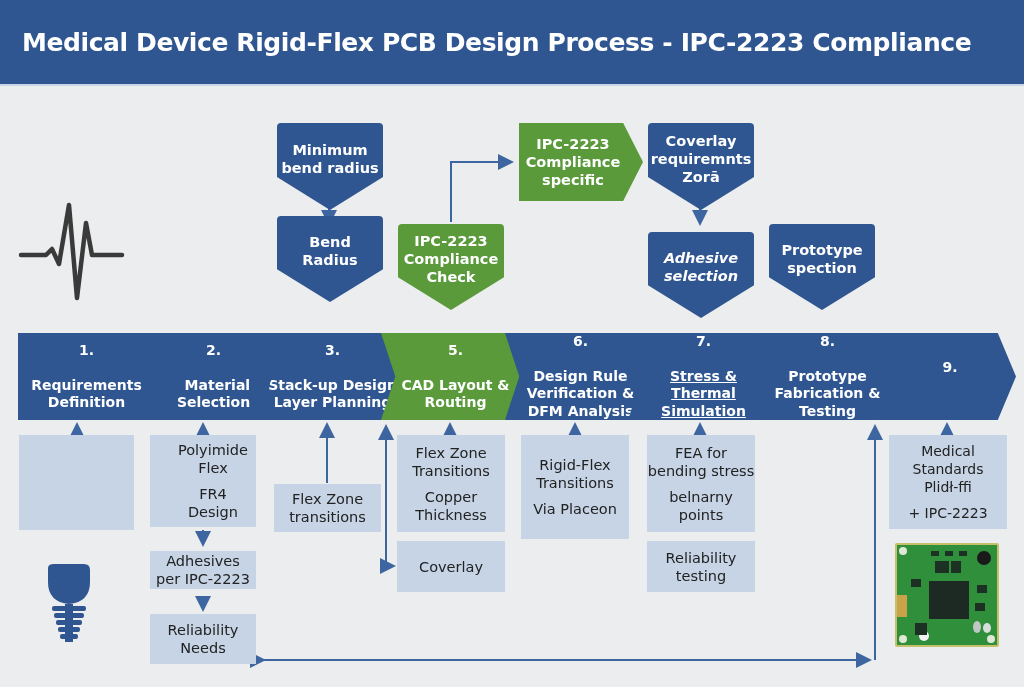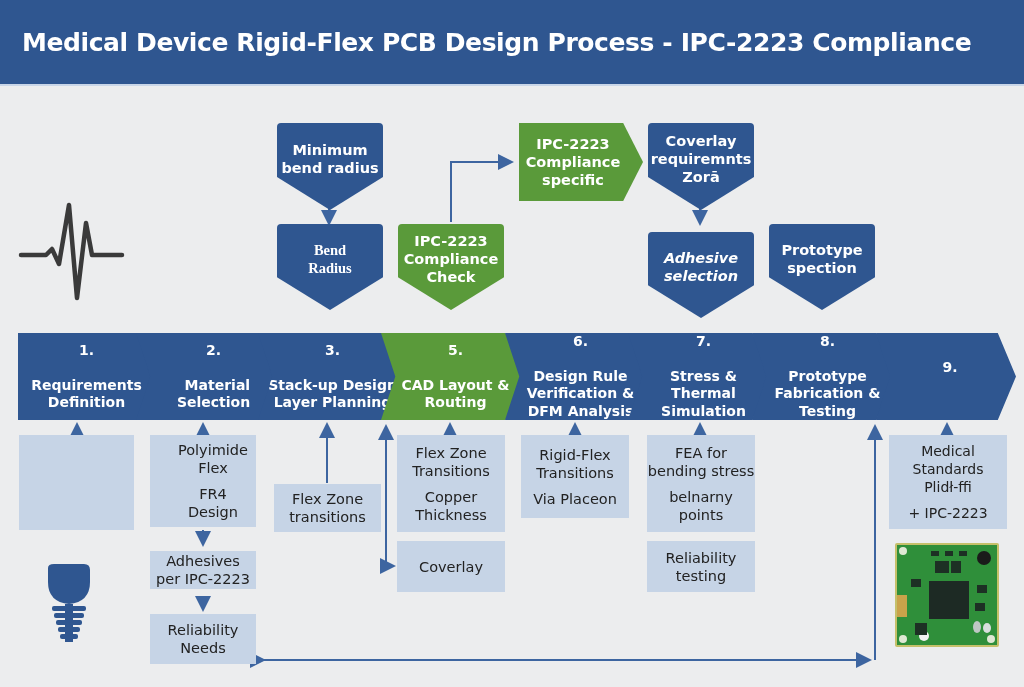--- a/index.html
+++ b/index.html
@@ -77,21 +77,21 @@
 </svg>
 
 <svg class="icon-ecg" width="108" height="104" viewBox="0 0 108 104">
   <polyline points="3,55 28,55 34,49 41,64 51,5 59,98 68,23 74,55 104,55" fill="none" stroke="#3a3a3a" stroke-width="4.5" stroke-linecap="round" stroke-linejoin="round"></polyline>
 </svg>
 
 <div class="pent blue down" style="left:277px;top:123px;width:106px;height:87px;">
   <span style="white-space:pre-line">Minimum
 bend radius</span>
 </div>
-<div class="pent blue down" style="left:277px;top:224px;width:106px;height:86px;font-family:Liberation Serif, serif;">
+<div class="pent blue down" style="left:277px;top:216px;width:106px;height:86px;">
   <span style="white-space:pre-line">Bend
 Radius</span>
 </div>
 <div class="pent green down" style="left:398px;top:224px;width:106px;height:86px;">
   <span style="white-space:pre-line">IPC-2223
 Compliance
 Check</span>
 </div>
 <div class="arrowbox" style="left:519px;top:123px;width:124px;height:78px;">
   <span style="white-space:pre-line">IPC-2223
@@ -127,21 +127,21 @@
 <div class="chev green" style="left:381px;width:143px;">
   <span style="padding-left:6px"><span style="white-space: pre-line;">5.</span><br><span style="white-space: pre-line;">CAD Layout &amp;
 Routing</span></span>
 </div>
 <div class="chev blue" style="left:505px;width:143px;">
   <span style="padding-left:8px"><span style="white-space: pre-line;">6.</span><br><span style="white-space: pre-line;">Design Rule
 Verification &amp;
 DFM Analysis</span></span>
 </div>
 <div class="chev blue" style="left:628px;width:143px;">
-  <span style="padding-left:8px"><span style="white-space: pre-line;">7.</span><br><span style="white-space: pre-line;">Stress &amp;
+  <span style="padding-left:8px"><span style="white-space: pre-line;">7.</span><br><span style="white-space: pre-line; text-decoration: underline;">Stress &amp;
 Thermal
 Simulation</span></span>
 </div>
 <div class="chev blue" style="left:752px;width:143px;">
   <span style="padding-left:8px"><span style="white-space: pre-line;">8.</span><br><span style="white-space: pre-line;">Prototype
 Fabrication &amp;
 Testing</span></span>
 </div>
 <div class="chev blue" style="left:876px;width:140px;">
   <span style="padding-left:8px"><span style="white-space: pre-line;">9.</span><br></span>
@@ -172,21 +172,21 @@
 <div class="box" style="left:397px;top:435px;width:108px;height:97px;">
   <span style="white-space:pre-line">Flex Zone
 Transitions</span>
   <div class="gap"></div>
   <span style="white-space:pre-line">Copper
 Thickness</span>
 </div>
 <div class="box" style="left:397px;top:541px;width:108px;height:51px;">
   <span>Coverlay</span>
 </div>
-<div class="box" style="left:521px;top:435px;width:108px;height:83px;">
+<div class="box" style="left:521px;top:435px;width:108px;height:104px;">
   <span style="white-space:pre-line">Rigid-Flex
 Transitions</span>
   <div class="gap"></div>
   <span>Via Placeon</span>
 </div>
 <div class="box" style="left:647px;top:435px;width:108px;height:97px;">
   <span style="white-space:pre-line">FEA for
 bending stress</span>
   <div class="gap"></div>
   <span style="white-space:pre-line">belnarny

